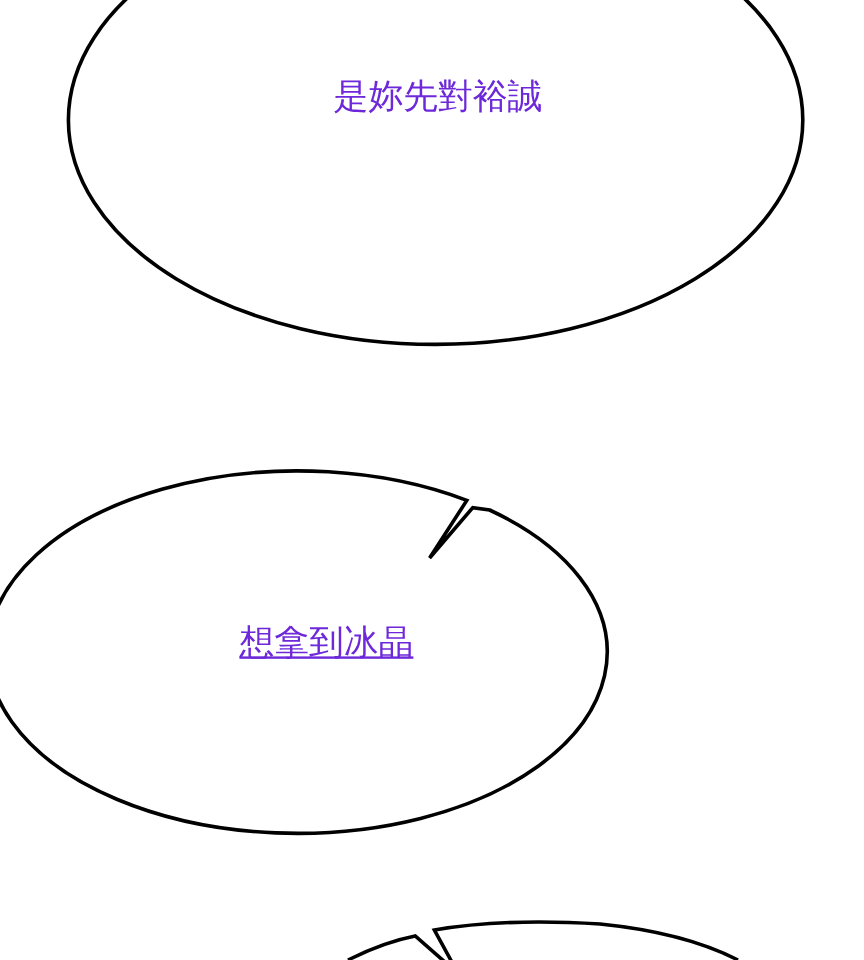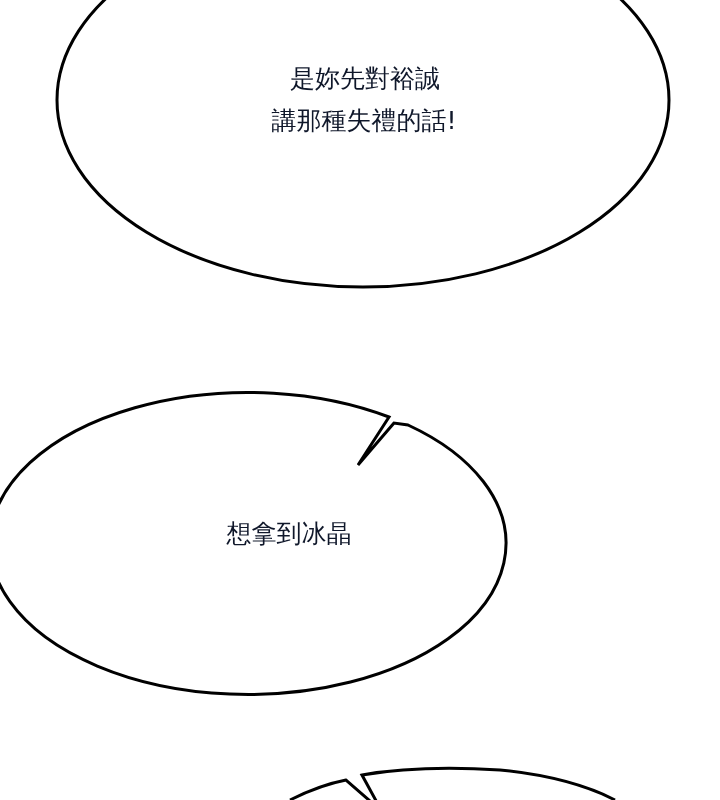--- a/index.html
+++ b/index.html
@@ -1,22 +1,22 @@
 <!DOCTYPE html>
 <html><head>
 <meta charset="utf-8">
 <style>
   html, body { margin: 0; padding: 0; background: #ffffff; }
   body { width: 720px; height: 800px; overflow: hidden; position: relative; }
   .canvas { position: absolute; left: 0; top: 0; width: 720px; height: 800px; }
   .text-line {
     position: absolute;
     font-family: "DejaVu Sans", "Liberation Sans", sans-serif;
-    font-size: 25px;
-    color: #0f172a;
+    font-size: 29px;
+    color: #6d28d9;
     white-space: nowrap;
     letter-spacing: 0px;
     transform: translateX(-50%);
     line-height: 1;
   }
 </style>
 </head>
 <body>
 
 <div class="canvas">
@@ -33,16 +33,15 @@
     <path d="M 290 800
              Q 320 785 346 780
              L 378 808
              M 380 808
              L 362 775
              Q 420 765 500 770
              Q 570 777 615 800" fill="none" stroke="#000000" stroke-width="3" stroke-linejoin="miter"></path>
   </svg>
 
   <div class="text-line" style="left:365px; top:66px;">是妳先對裕誠</div>
-  <div class="text-line" style="left:364px; top:108px;">講那種失禮的話!</div>
 
-  <div class="text-line" style="left:289px; top:521px;">想拿到冰晶</div>
+  <div class="text-line" style="left:272px; top:521px;text-decoration:underline;">想拿到冰晶</div>
 </div>
 
 </body></html>

